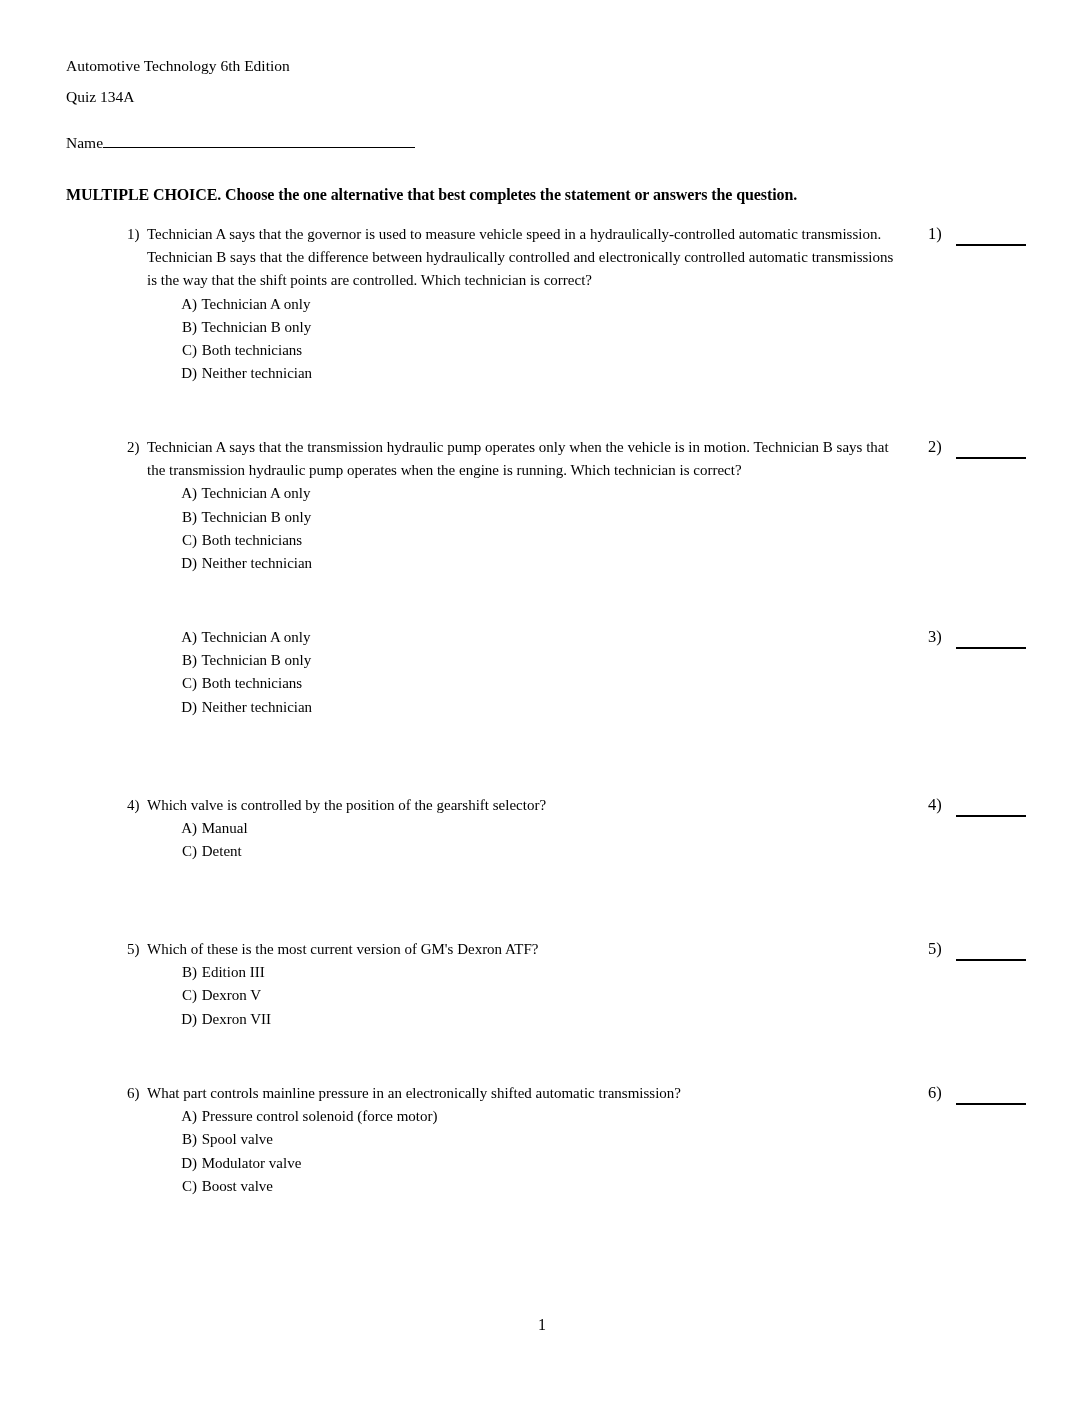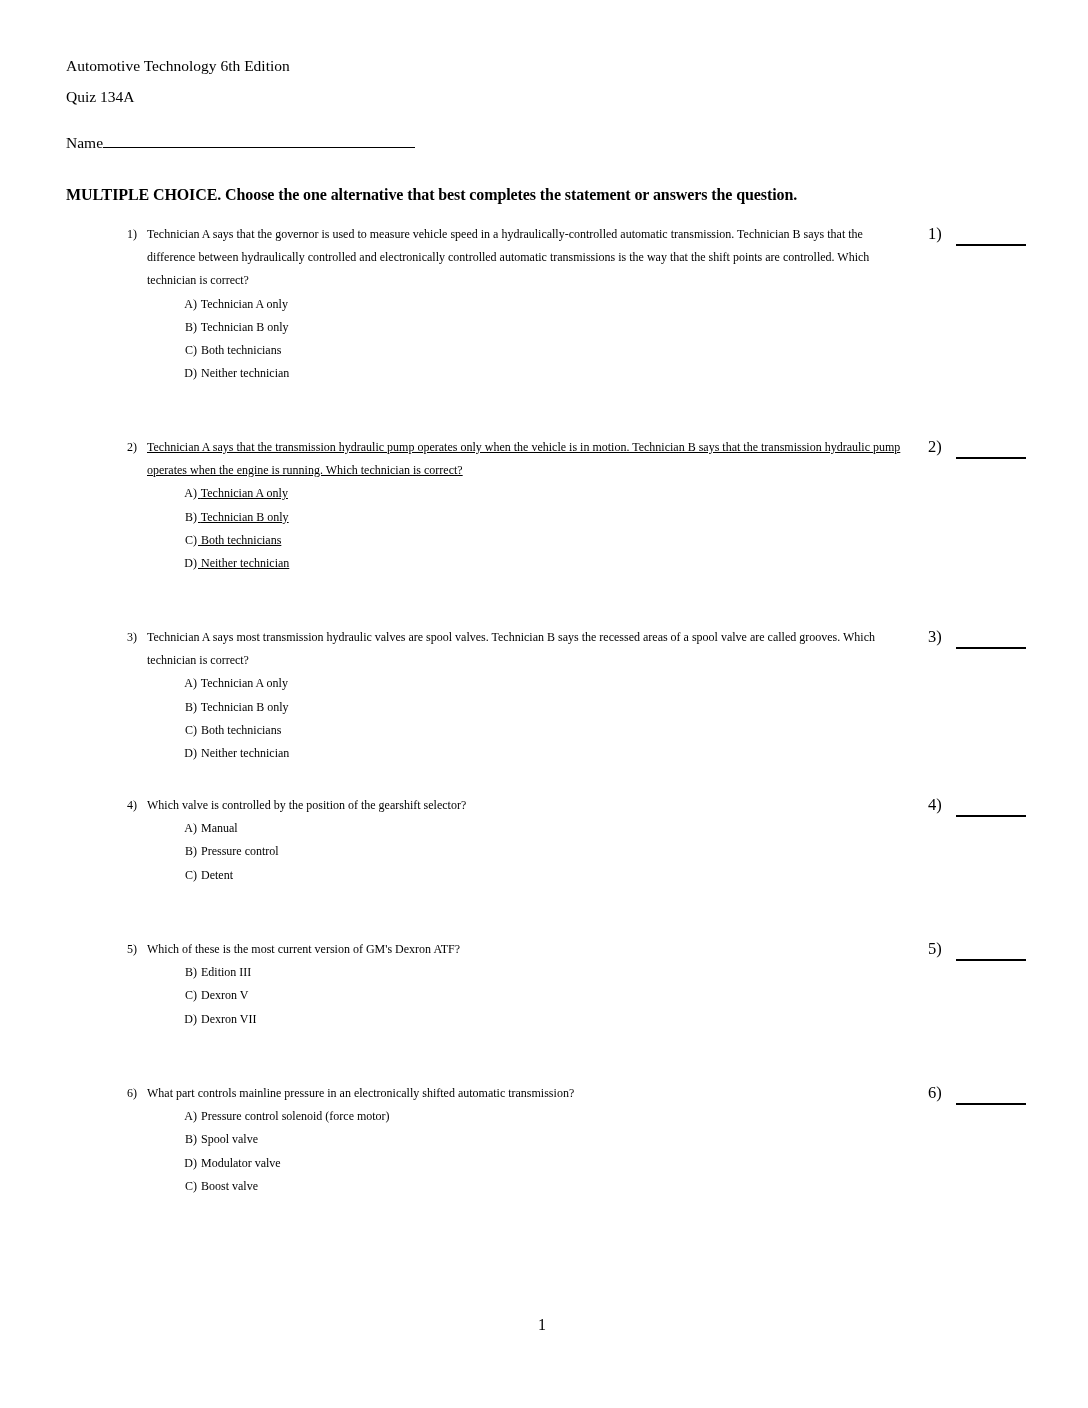--- a/index.html
+++ b/index.html
@@ -2,21 +2,21 @@
 <html><head>
 <meta charset="utf-8">
 <style>
   html, body { margin: 0; padding: 0; background: #ffffff; }
   body { width: 1088px; height: 1408px; position: relative; overflow: hidden;
          font-family: "Liberation Serif", "DejaVu Serif", serif; color: #000; }
   .abs { position: absolute; }
   .hdr { left: 66px; font-size: 15.5px; line-height: 20px; }
   .name-line { display: inline-block; width: 312px; border-bottom: 1px solid #000; height: 14px; vertical-align: baseline; }
   .instr { left: 66px; top: 186px; font-size: 16px; font-weight: bold; letter-spacing: -0.1px; text-align: right; }
-  .q { left: 127px; width: 780px; font-size: 12px; line-height: 23.2px; }
+  .q { left: 127px; width: 780px; font-size: 15px; line-height: 23.2px; }
   .q-stem { padding-left: 20px; text-indent: -20px; }
   .q-num { display: inline-block; width: 20px; text-indent: 0; }
   .opt { padding-left: 45px; }
   .opt-letter { display: inline-block; width: 25px; text-align: right; margin-right: 1px; }
   .ans { left: 928px; font-size: 16.5px; }
   .ans-line { position: absolute; left: 28px; top: 20px; width: 70px; border-bottom: 2px solid #000; }
   .page-num { left: 538px; top: 1316px; font-size: 16px; }
 </style>
 </head>
 <body>
@@ -33,46 +33,44 @@
   <div class="q-stem"><span class="q-num">1)</span><span>Technician A says that the governor is used to measure vehicle speed in a hydraulically-controlled automatic transmission. Technician B says that the difference between hydraulically controlled and electronically controlled automatic transmissions is the way that the shift points are controlled. Which technician is correct?</span></div>
   <div class="opt"><span class="opt-letter">A)</span> <span>Technician A only</span></div>
   <div class="opt"><span class="opt-letter">B)</span> <span>Technician B only</span></div>
   <div class="opt"><span class="opt-letter">C)</span> <span>Both technicians</span></div>
   <div class="opt"><span class="opt-letter">D)</span> <span>Neither technician</span></div>
 </div>
 <div class="abs ans" style="top:224px;">
   <span>1)</span><span class="ans-line"></span>
 </div>
 
-<div class="abs q" style="top:436px;text-decoration:underline;">
+<div class="abs q" style="top:436px;">
   <div class="q-stem"><span class="q-num">2)</span><span>Technician A says that the transmission hydraulic pump operates only when the vehicle is in motion. Technician B says that the transmission hydraulic pump operates when the engine is running. Which technician is correct?</span></div>
   <div class="opt"><span class="opt-letter">A)</span> <span>Technician A only</span></div>
   <div class="opt"><span class="opt-letter">B)</span> <span>Technician B only</span></div>
   <div class="opt"><span class="opt-letter">C)</span> <span>Both technicians</span></div>
   <div class="opt"><span class="opt-letter">D)</span> <span>Neither technician</span></div>
 </div>
 <div class="abs ans" style="top:437px;">
   <span>2)</span><span class="ans-line"></span>
 </div>
 
 <div class="abs q" style="top:626px;">
-  <div class="q-stem"><span class="q-num">3)</span><span>Technician A says most transmission hydraulic valves are spool valves. Technician B says the recessed areas of a spool valve are called grooves. Which technician is correct?</span></div>
   <div class="opt"><span class="opt-letter">A)</span> <span>Technician A only</span></div>
   <div class="opt"><span class="opt-letter">B)</span> <span>Technician B only</span></div>
   <div class="opt"><span class="opt-letter">C)</span> <span>Both technicians</span></div>
   <div class="opt"><span class="opt-letter">D)</span> <span>Neither technician</span></div>
 </div>
 <div class="abs ans" style="top:627px;">
   <span>3)</span><span class="ans-line"></span>
 </div>
 
 <div class="abs q" style="top:794px;">
   <div class="q-stem"><span class="q-num">4)</span><span>Which valve is controlled by the position of the gearshift selector?</span></div>
   <div class="opt"><span class="opt-letter">A)</span> <span>Manual</span></div>
-  <div class="opt"><span class="opt-letter">B)</span> <span>Pressure control</span></div>
   <div class="opt"><span class="opt-letter">C)</span> <span>Detent</span></div>
 </div>
 <div class="abs ans" style="top:795px;">
   <span>4)</span><span class="ans-line"></span>
 </div>
 
 <div class="abs q" style="top:938px;">
   <div class="q-stem"><span class="q-num">5)</span><span>Which of these is the most current version of GM's Dexron ATF?</span></div>
   <div class="opt"><span class="opt-letter">B)</span> <span>Edition III</span></div>
   <div class="opt"><span class="opt-letter">C)</span> <span>Dexron V</span></div>

